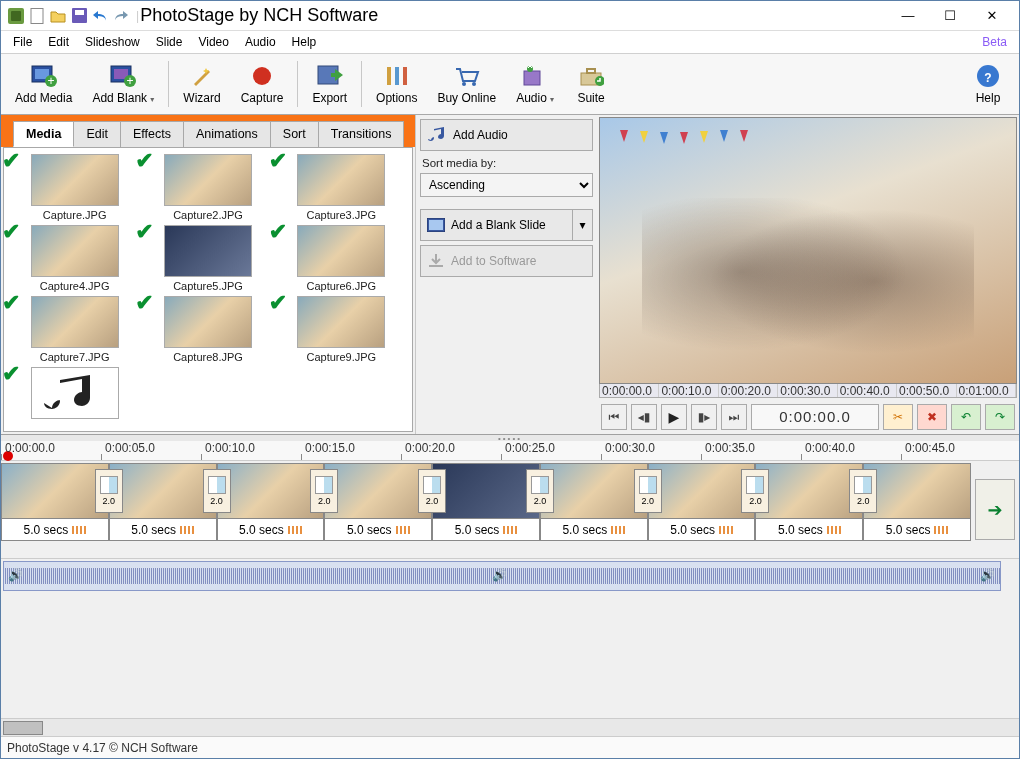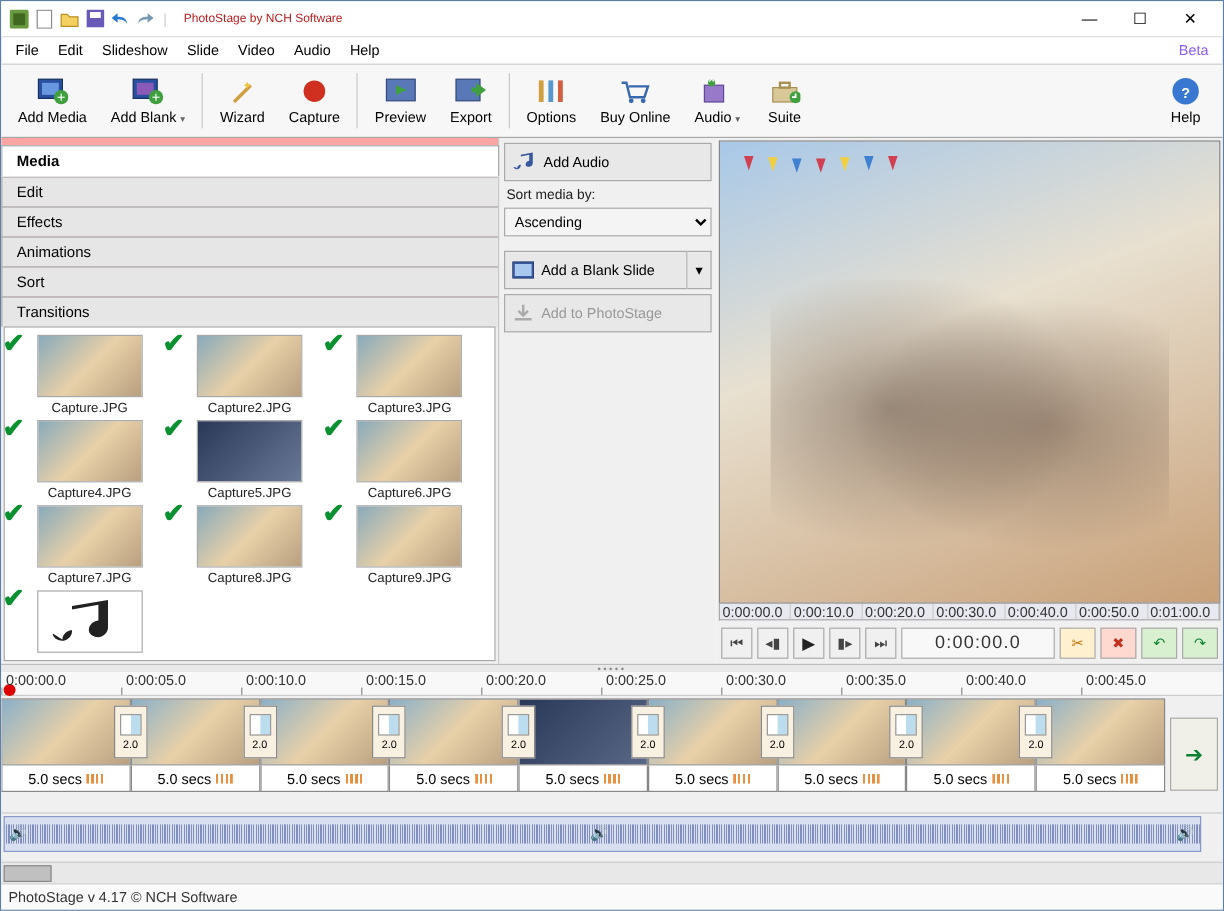--- a/index.html
+++ b/index.html
@@ -1,33 +1,33 @@
 <!DOCTYPE html>
 <html><head>
 <meta charset="utf-8">
 <style>
 * { box-sizing: border-box; margin: 0; padding: 0; font-family: "Segoe UI", Tahoma, sans-serif; font-size: 12px; }
 body { background: #fff; width: 1020px; height: 759px; overflow: hidden; display: flex; flex-direction: column; border: 1px solid #5a7fa8; }
 .titlebar { height: 30px; background: #fff; display: flex; align-items: center; padding: 0 6px; border-bottom: 1px solid #ddd; }
 .titlebar .qat { display: flex; gap: 3px; align-items: center; }
 .titlebar .qat .qbtn { width: 18px; height: 18px; display: flex; align-items: center; justify-content: center; cursor: pointer; }
-.titlebar .apptitle { margin-left: 14px; color: #b91c1c; font-size: 10px; }
+.titlebar .apptitle { margin-left: 1px; color: #000000; font-size: 18px; }
 .titlebar .wincontrols { margin-left: auto; display: flex; gap: 0; }
 .titlebar .wincontrols .wc { width: 42px; height: 28px; display: flex; align-items: center; justify-content: center; font-size: 13px; cursor: pointer; }
 .menubar { height: 22px; display: flex; align-items: center; padding: 0 4px; }
 .menubar .mitem { padding: 2px 8px; cursor: pointer; }
 .menubar .beta { margin-left: auto; padding-right: 8px; color: #8b5cf6; }
 .toolbar { height: 62px; border-top: 1px solid #d0d0d0; border-bottom: 1px solid #a8a8a8; background: #f7f7f7; display: flex; align-items: center; padding: 2px 4px; }
 .toolbar .tbtn { display: flex; flex-direction: column; align-items: center; justify-content: center; padding: 4px 10px; cursor: pointer; border-radius: 3px; min-width: 54px; }
 .toolbar .tbtn .ticon { width: 26px; height: 26px; margin-bottom: 2px; display: flex; align-items: center; justify-content: center; }
 .toolbar .sep { width: 1px; height: 46px; background: #c8c8c8; margin: 0 4px; }
 .toolbar .dropdown-arrow { font-size: 8px; margin-left: 1px; color: #666; }
 .workspace { flex: 0 0 320px; display: flex; border-bottom: 1px solid #a0a0a0; }
 .tabs-panel { flex: 0 0 414px; background: #f0f0f0; display: flex; flex-direction: column; }
-.tabstrip { display: flex; background: #fca5a5; padding-top: 6px; flex-direction: column; }
+.tabstrip { display: flex; background: #f97316; padding-left: 12px; padding-top: 6px; }
 .tabstrip .tab { padding: 5px 12px; border: 1px solid #a8a8a8; border-bottom: none; background: #e6e6e6; cursor: pointer; margin-right: -1px; font-size: 12.5px; }
 .tabstrip .tab.active { background: #fff; font-weight: 600; border-bottom: 1px solid #fff; position: relative; z-index: 2; }
 .media-grid-wrap { flex: 1; background: #fff; border: 1px solid #a8a8a8; margin: 0 2px 2px 2px; overflow-y: auto; position: relative; }
 .media-grid { display: grid; grid-template-columns: repeat(3, 1fr); gap: 4px; padding: 6px; }
 .thumb { display: flex; flex-direction: column; align-items: center; position: relative; }
 .thumb .imgbox { width: 88px; height: 52px; background: linear-gradient(135deg,#8ab 0%,#e8d0a8 50%,#b8a080 100%); border: 1px solid #aaa; position: relative; }
 .thumb .imgbox.night { background: linear-gradient(135deg,#2a3858 0%,#4a5878 50%,#6a7898 100%); }
 .thumb .check { position: absolute; top: -6px; left: -8px; color: #0a9030; font-size: 22px; font-weight: bold; z-index: 3; }
 .thumb .cap { font-size: 11px; margin-top: 3px; color: #222; }
 .thumb.audio .imgbox { background: #fff; }
@@ -166,29 +166,20 @@
         <svg width="20" height="20">
           <circle cx="10" cy="10" r="9" fill="#d03020"></circle>
         </svg>
       </div>
       <span>Capture</span>
     </div>
   <div class="sep"></div>
   <div class="tbtn">
       <div class="ticon">
         <svg width="26" height="22">
-          <rect x="1" y="1" width="24" height="18" fill="#5878b8" stroke="#304878"></rect>
-          <path d="M9 6 L18 10 L9 14 Z" fill="#40a040"></path>
-        </svg>
-      </div>
-      <span>Preview</span>
-    </div>
-  <div class="tbtn">
-      <div class="ticon">
-        <svg width="26" height="22">
           <rect x="1" y="1" width="20" height="18" fill="#5878b8" stroke="#304878"></rect>
           <path d="M18 4 L26 10 L18 16 L18 12 L14 12 L14 8 L18 8 Z" fill="#40a040"></path>
         </svg>
       </div>
       <span>Export</span>
     </div>
   <div class="sep"></div>
   <div class="tbtn">
       <div class="ticon">
         <svg width="24" height="24">
@@ -329,21 +320,21 @@
             <rect x="2" y="2" width="14" height="10" fill="#a8c8f0"></rect>
           </svg>
           <span>Add a Blank Slide</span>
         </div>
       <div class="ddbtn">▾</div>
     </div>
     <div class="abtn disabled">
         <svg width="18" height="16">
           <path d="M9 1 v8 m-4-3 l4 4 l4-4 M2 13 h14" stroke="#aaa" fill="none" stroke-width="2"></path>
         </svg>
-        <span>Add to PhotoStage</span>
+        <span>Add to Software</span>
       </div>
   </div>
 
   <div class="preview-panel">
     <div class="preview-img">
       <svg class="bunting" width="100%" height="24">
           <g fill="#d04050">
             <path d="M20 2 l8 0 l-4 12z"></path>
             <path d="M40 3 l8 0 l-4 12z" fill="#f0d040"></path>
             <path d="M60 4 l8 0 l-4 12z" fill="#4080d0"></path>

